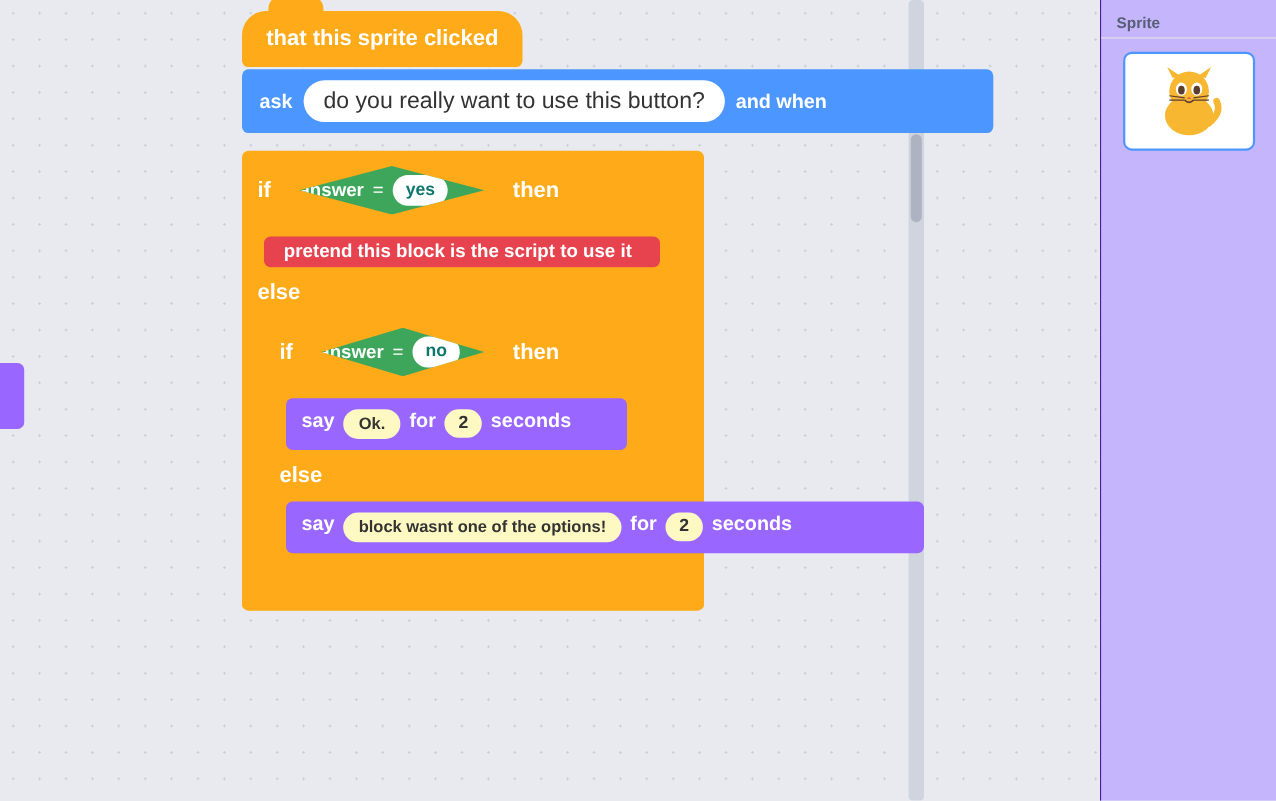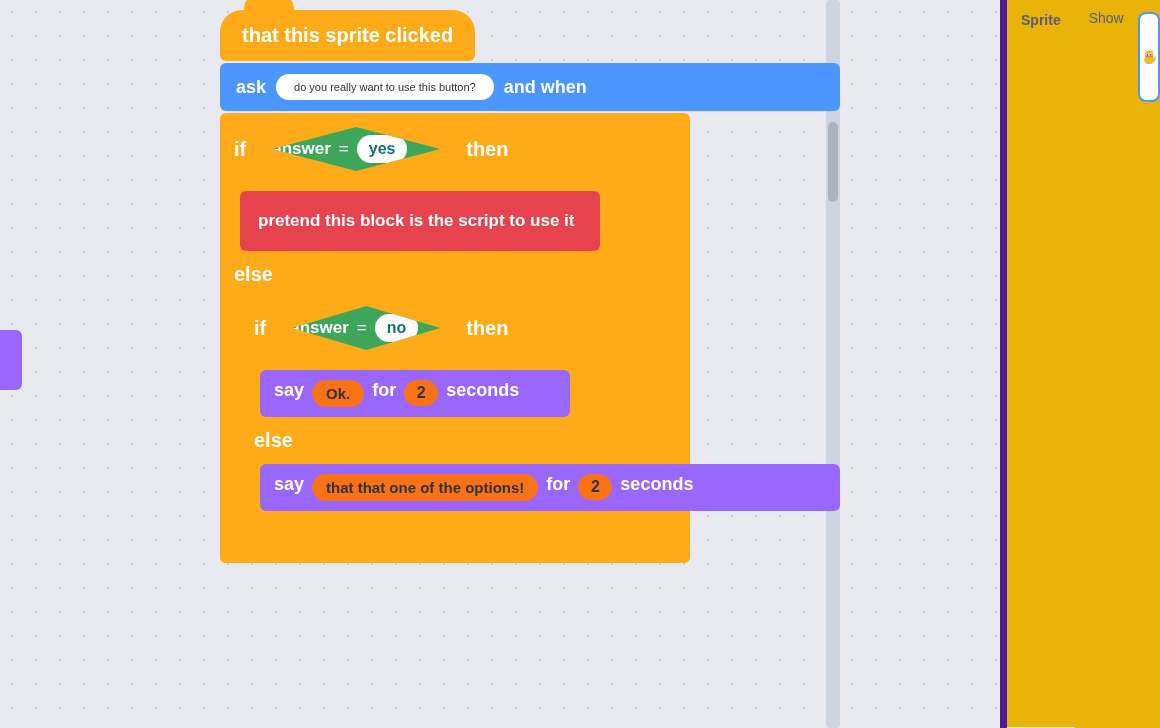--- a/index.html
+++ b/index.html
@@ -90,21 +90,21 @@
       padding: 5px 12px;
       font-size: 16px;
       font-weight: 600;
       display: inline-flex;
       align-items: center;
     }
 
     .block-pink {
       background: #e6434f;
       border-radius: 6px;
-      padding: 20px 18px;
+      padding: 4px 18px;
       font-size: 17px;
       font-weight: 600;
       color: white;
       margin: 6px 0;
       display: inline-block;
       min-width: 360px;
     }
 
     .block-purple {
       background: #9966ff;
@@ -113,21 +113,21 @@
       font-size: 18px;
       font-weight: 600;
       color: white;
       display: flex;
       align-items: flex-start;
       gap: 8px;
       margin: 6px 0;
     }
 
     .num-bubble {
-      background: #f97316;
+      background: #fef9c3;
       color: #333;
       border-radius: 20px;
       padding: 4px 12px;
       font-size: 16px;
       font-weight: 700;
       display: inline-flex;
       align-items: center;
       justify-content: center;
       min-width: 34px;
     }
@@ -148,24 +148,24 @@
       background: #adb3c0;
       border-radius: 5px;
       margin: 2px auto;
       position: relative;
       top: 120px;
     }
 
     
     .right-panel {
       width: 160px;
-      background: #eab308;
-      border-left: 7px solid #4c1d95;
-      display: flex;
-      flex-direction: row;
+      background: #c4b5fd;
+      border-left: 1px solid #4c1d95;
+      display: flex;
+      flex-direction: column;
       padding: 0;
     }
 
     .sprite-label {
       font-size: 14px;
       font-weight: 600;
       color: #575e75;
       padding: 12px 14px 6px;
       border-bottom: 1px solid #e5e5e5;
     }
@@ -227,27 +227,27 @@
   <div class="right-scrollbar">
     <div class="scrollbar-thumb"></div>
   </div>
 
   <div class="scratch-blocks">
 
     <div class="block block-hat">
       <span>that this sprite clicked</span>
     </div>
 
-    <div class="block block-ask" style="width:620px; margin-top:2px;">
+    <div class="block block-ask" style="width:683px; margin-top:2px;">
       <span>ask</span>
-      <span class="input-rounded" style="font-size:11px; padding: 7px 18px;">do you really want to use this button?</span>
+      <span class="input-rounded" style="font-size:21px; padding: 7px 18px;">do you really want to use this button?</span>
       <span>and when</span>
     </div>
 
-    <div style="background:#ffab19; border-radius:6px; width:470px; margin-top:2px;">
+    <div style="background:#ffab19; border-radius:6px; width:420px; margin-top:16px;">
 
       <div class="if-header-row">
         <span style="font-size:20px; font-weight:700; color:white;">if</span>
 
         <div style="background:#3da65a; border-radius:6px; padding:10px 16px; display:inline-flex; align-items:center; gap:8px; clip-path:polygon(16px 50%, 50% 4px, calc(100% - 16px) 50%, 50% calc(100% - 4px)); height:52px; min-width:200px;">
           <span style="color:white; font-size:17px; font-weight:700;">answer</span>
           <span style="color:white; font-size:17px;">=</span>
           <span class="input-oval">yes</span>
         </div>
         <span style="font-size:20px; font-weight:700; color:white;">then</span>
@@ -288,41 +288,40 @@
             </div>
           </div>
 
           <div style="padding: 6px 14px;">
             <span style="font-size:20px; font-weight:700; color:white;">else</span>
           </div>
 
           <div style="padding-left:20px; padding-right:8px; padding-bottom:10px;">
             <div class="block-purple" style="width:580px; flex-wrap:wrap;">
               <span>say</span>
-              <span class="num-bubble" style="border-radius:20px; padding:5px 14px; font-size:15px; white-space:nowrap;">that that one of the options!</span>
+              <span class="num-bubble" style="border-radius:20px; padding:5px 14px; font-size:15px; white-space:nowrap;">block wasnt one of the options!</span>
               <span>for</span>
               <span class="num-bubble">2</span>
               <span>seconds</span>
             </div>
           </div>
 
           <div style="height:12px; background:#ffab19; border-radius:0 0 6px 6px;"></div>
         </div>
 
       </div>
 
       <div style="height:14px; background:#ffab19; border-radius:0 0 6px 6px;"></div>
     </div>
 
   </div>
 </div>
 
 <div class="right-panel">
   <div class="sprite-label">Sprite</div>
-  <div class="show-label">Show</div>
   <div class="sprite-thumbnail">
 
     <svg width="80" height="70" viewBox="0 0 80 70">
 
       <ellipse cx="40" cy="48" rx="22" ry="18" fill="#f7b731"></ellipse>
 
       <circle cx="40" cy="26" r="18" fill="#f7b731"></circle>
 
       <polygon points="25,14 20,4 32,12" fill="#f7b731"></polygon>
       <polygon points="55,14 60,4 48,12" fill="#f7b731"></polygon>

